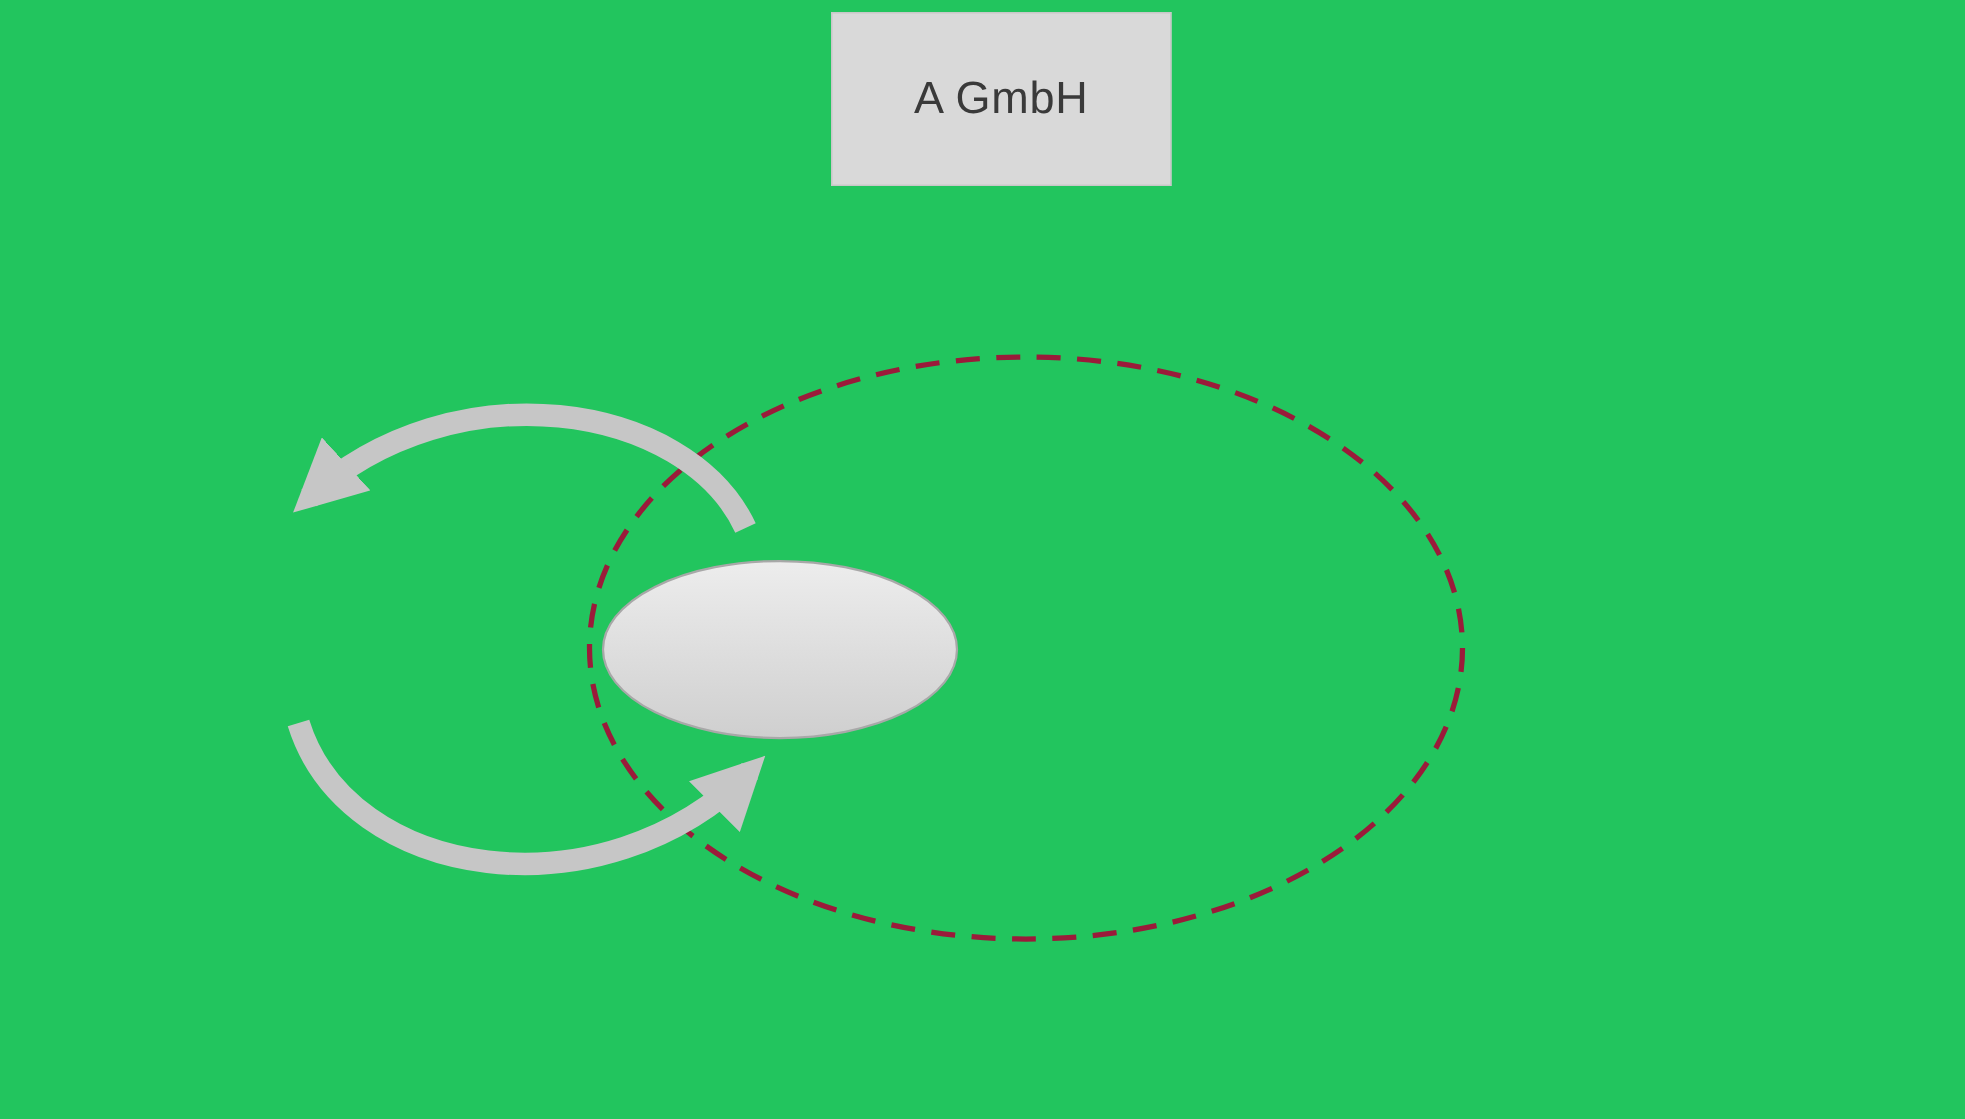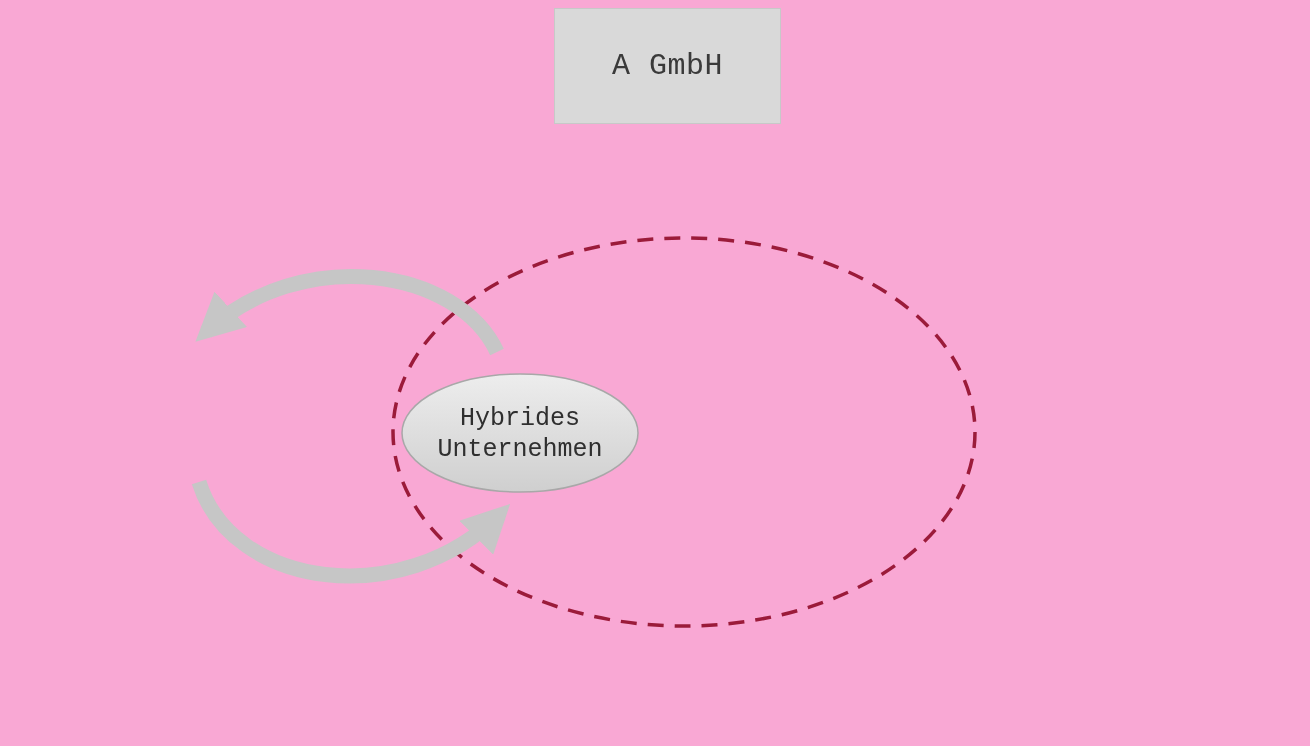--- a/index.html
+++ b/index.html
@@ -5,23 +5,22 @@
   html, body {
     margin: 0;
     padding: 0;
     background: #000000;
     font-family: "Liberation Sans", sans-serif;
   }
   .canvas {
     position: relative;
     width: 1310px;
     height: 746px;
-    background: #f9a8d4;
+    background: #22c55e;
     overflow: hidden;
-    font-family: Liberation Mono, monospace;
   }
   .diagram-svg {
     position: absolute;
     left: 0;
     top: 0;
     width: 1310px;
     height: 746px;
   }
   .company-box {
     position: absolute;
@@ -78,15 +77,14 @@
 
     <path d="M 199 482 C 232 588, 402 612, 500 514" fill="none" stroke-width="15" stroke-linecap="butt" marker-end="url(#arrowHead)" stroke="#c6c6c6"></path>
 
     <ellipse cx="520" cy="433" rx="118" ry="59" fill="url(#nodeGrad)" stroke-width="1.5" stroke="#a8a8a8"></ellipse>
   </svg>
 
   <div class="company-box">
     <span class="label">A GmbH</span>
   </div>
 
-  <div class="hybrid-label">Hybrides Unternehmen</div>
 
 </div>
 
 </body></html>

